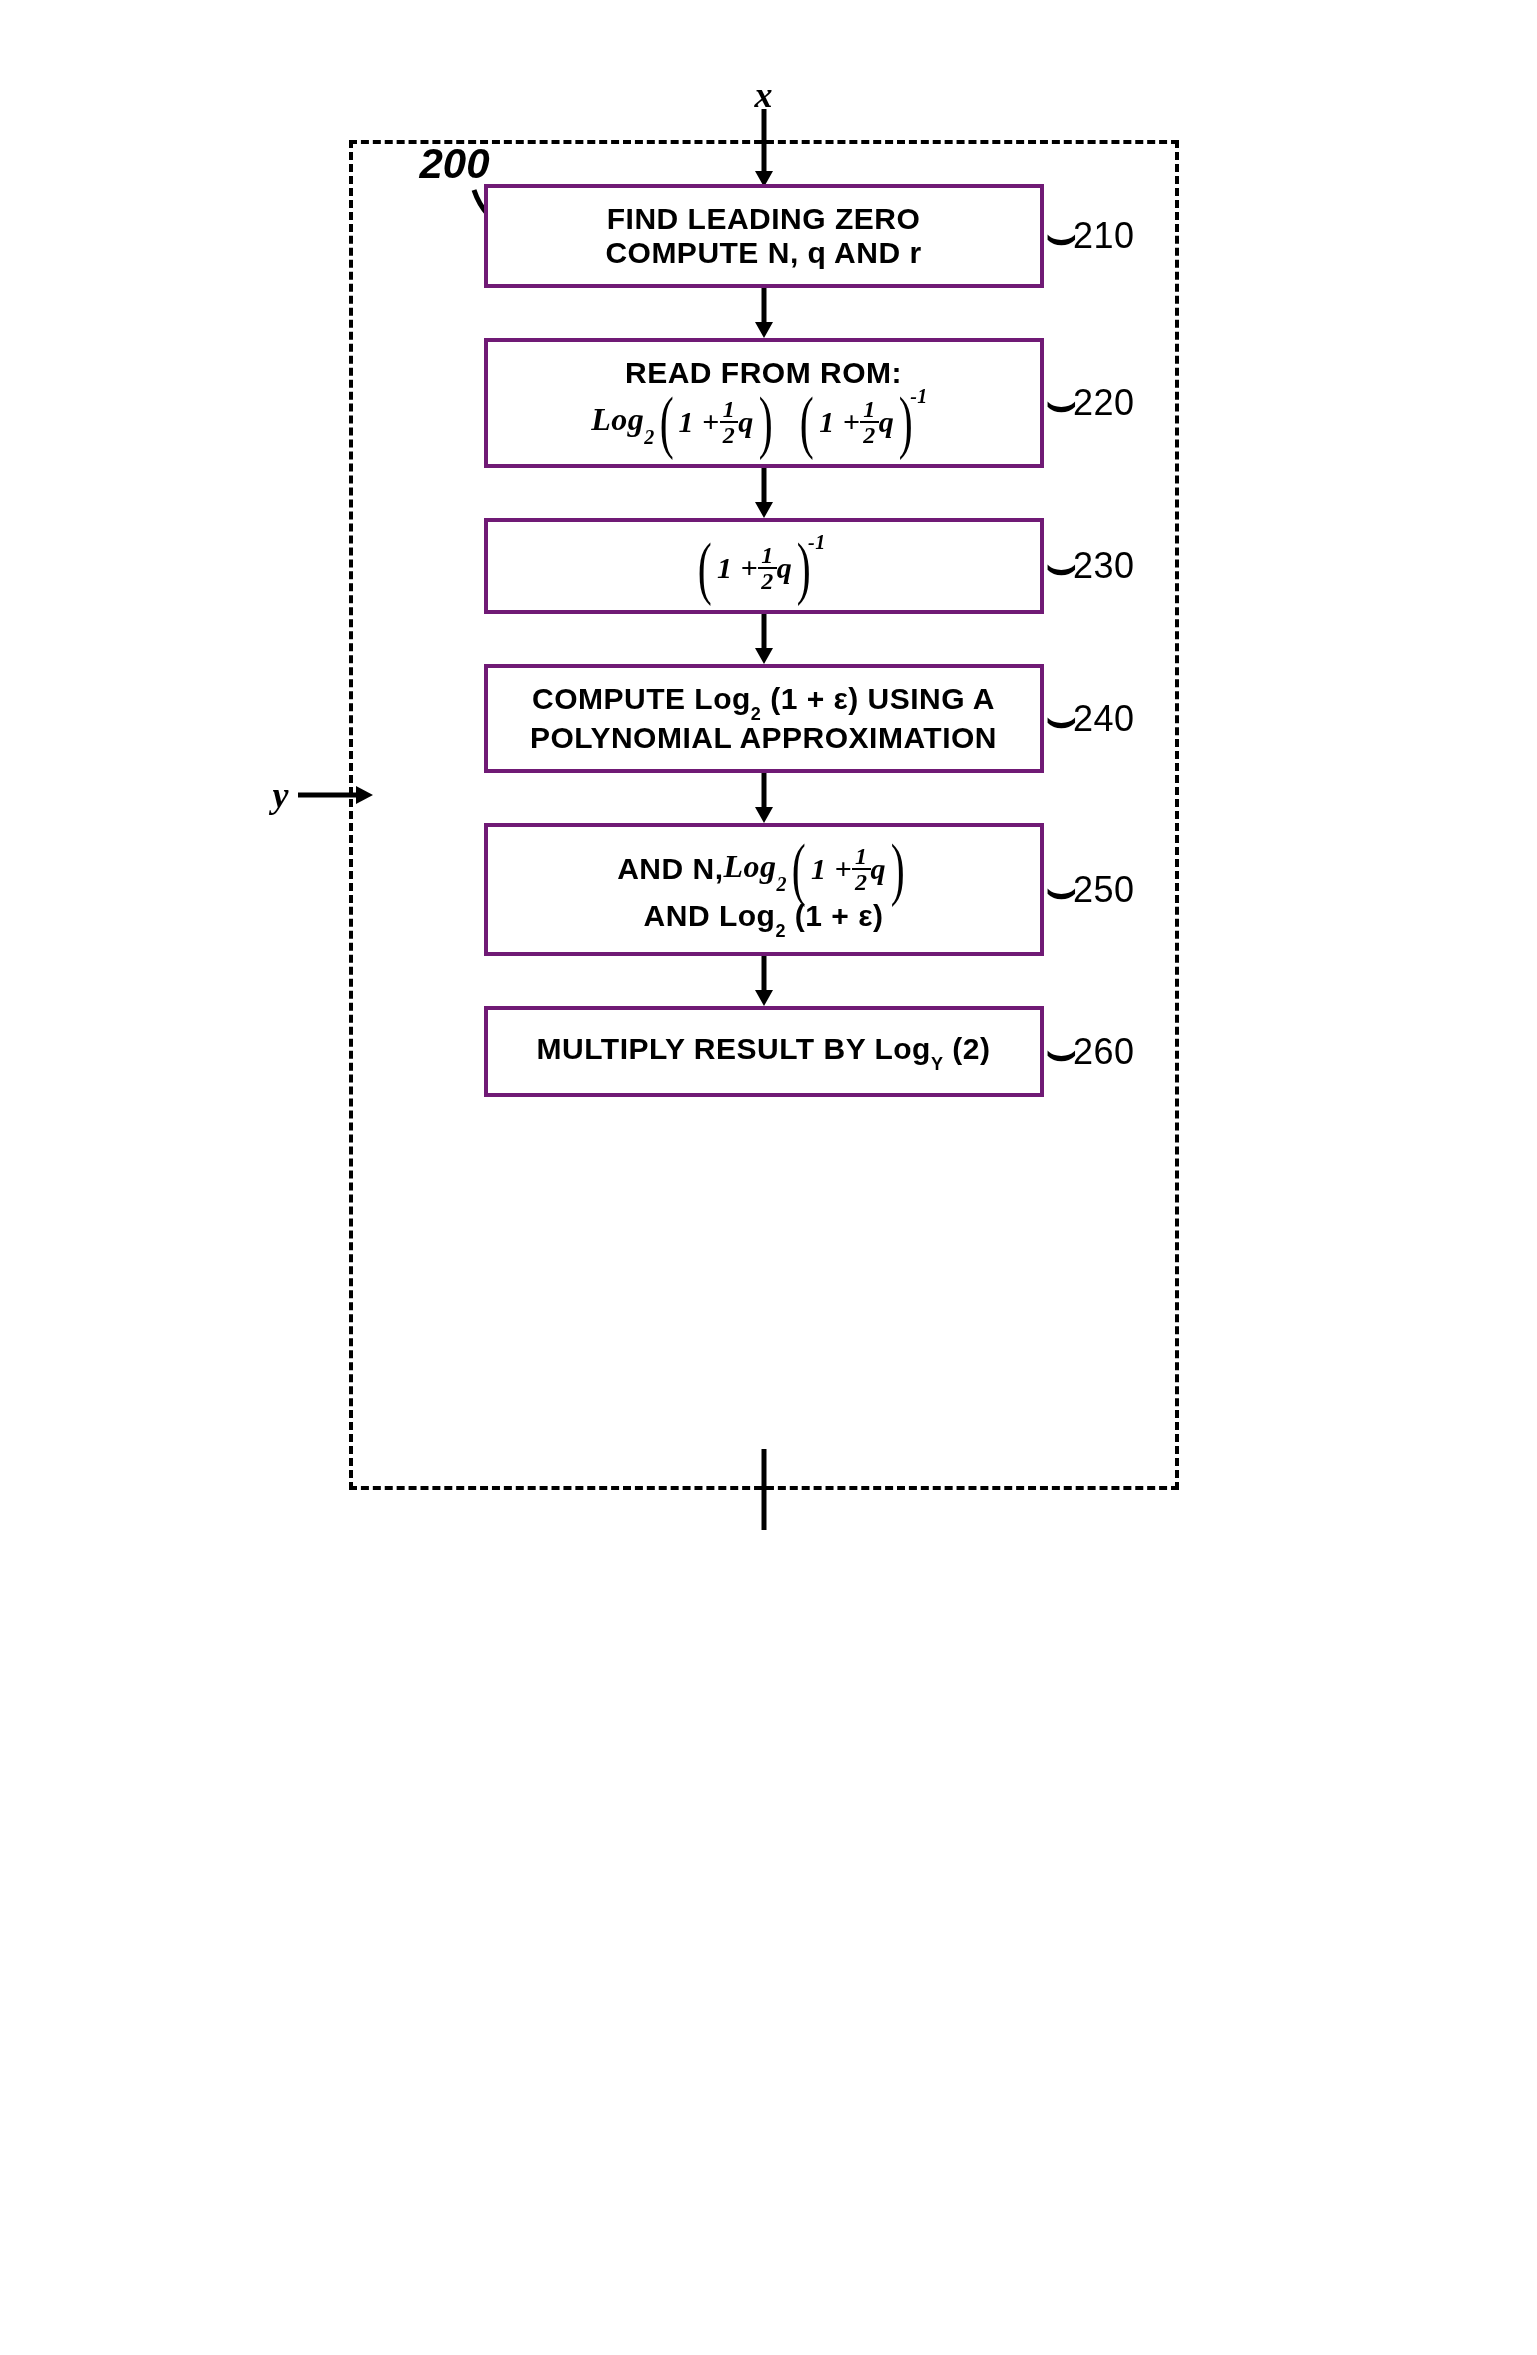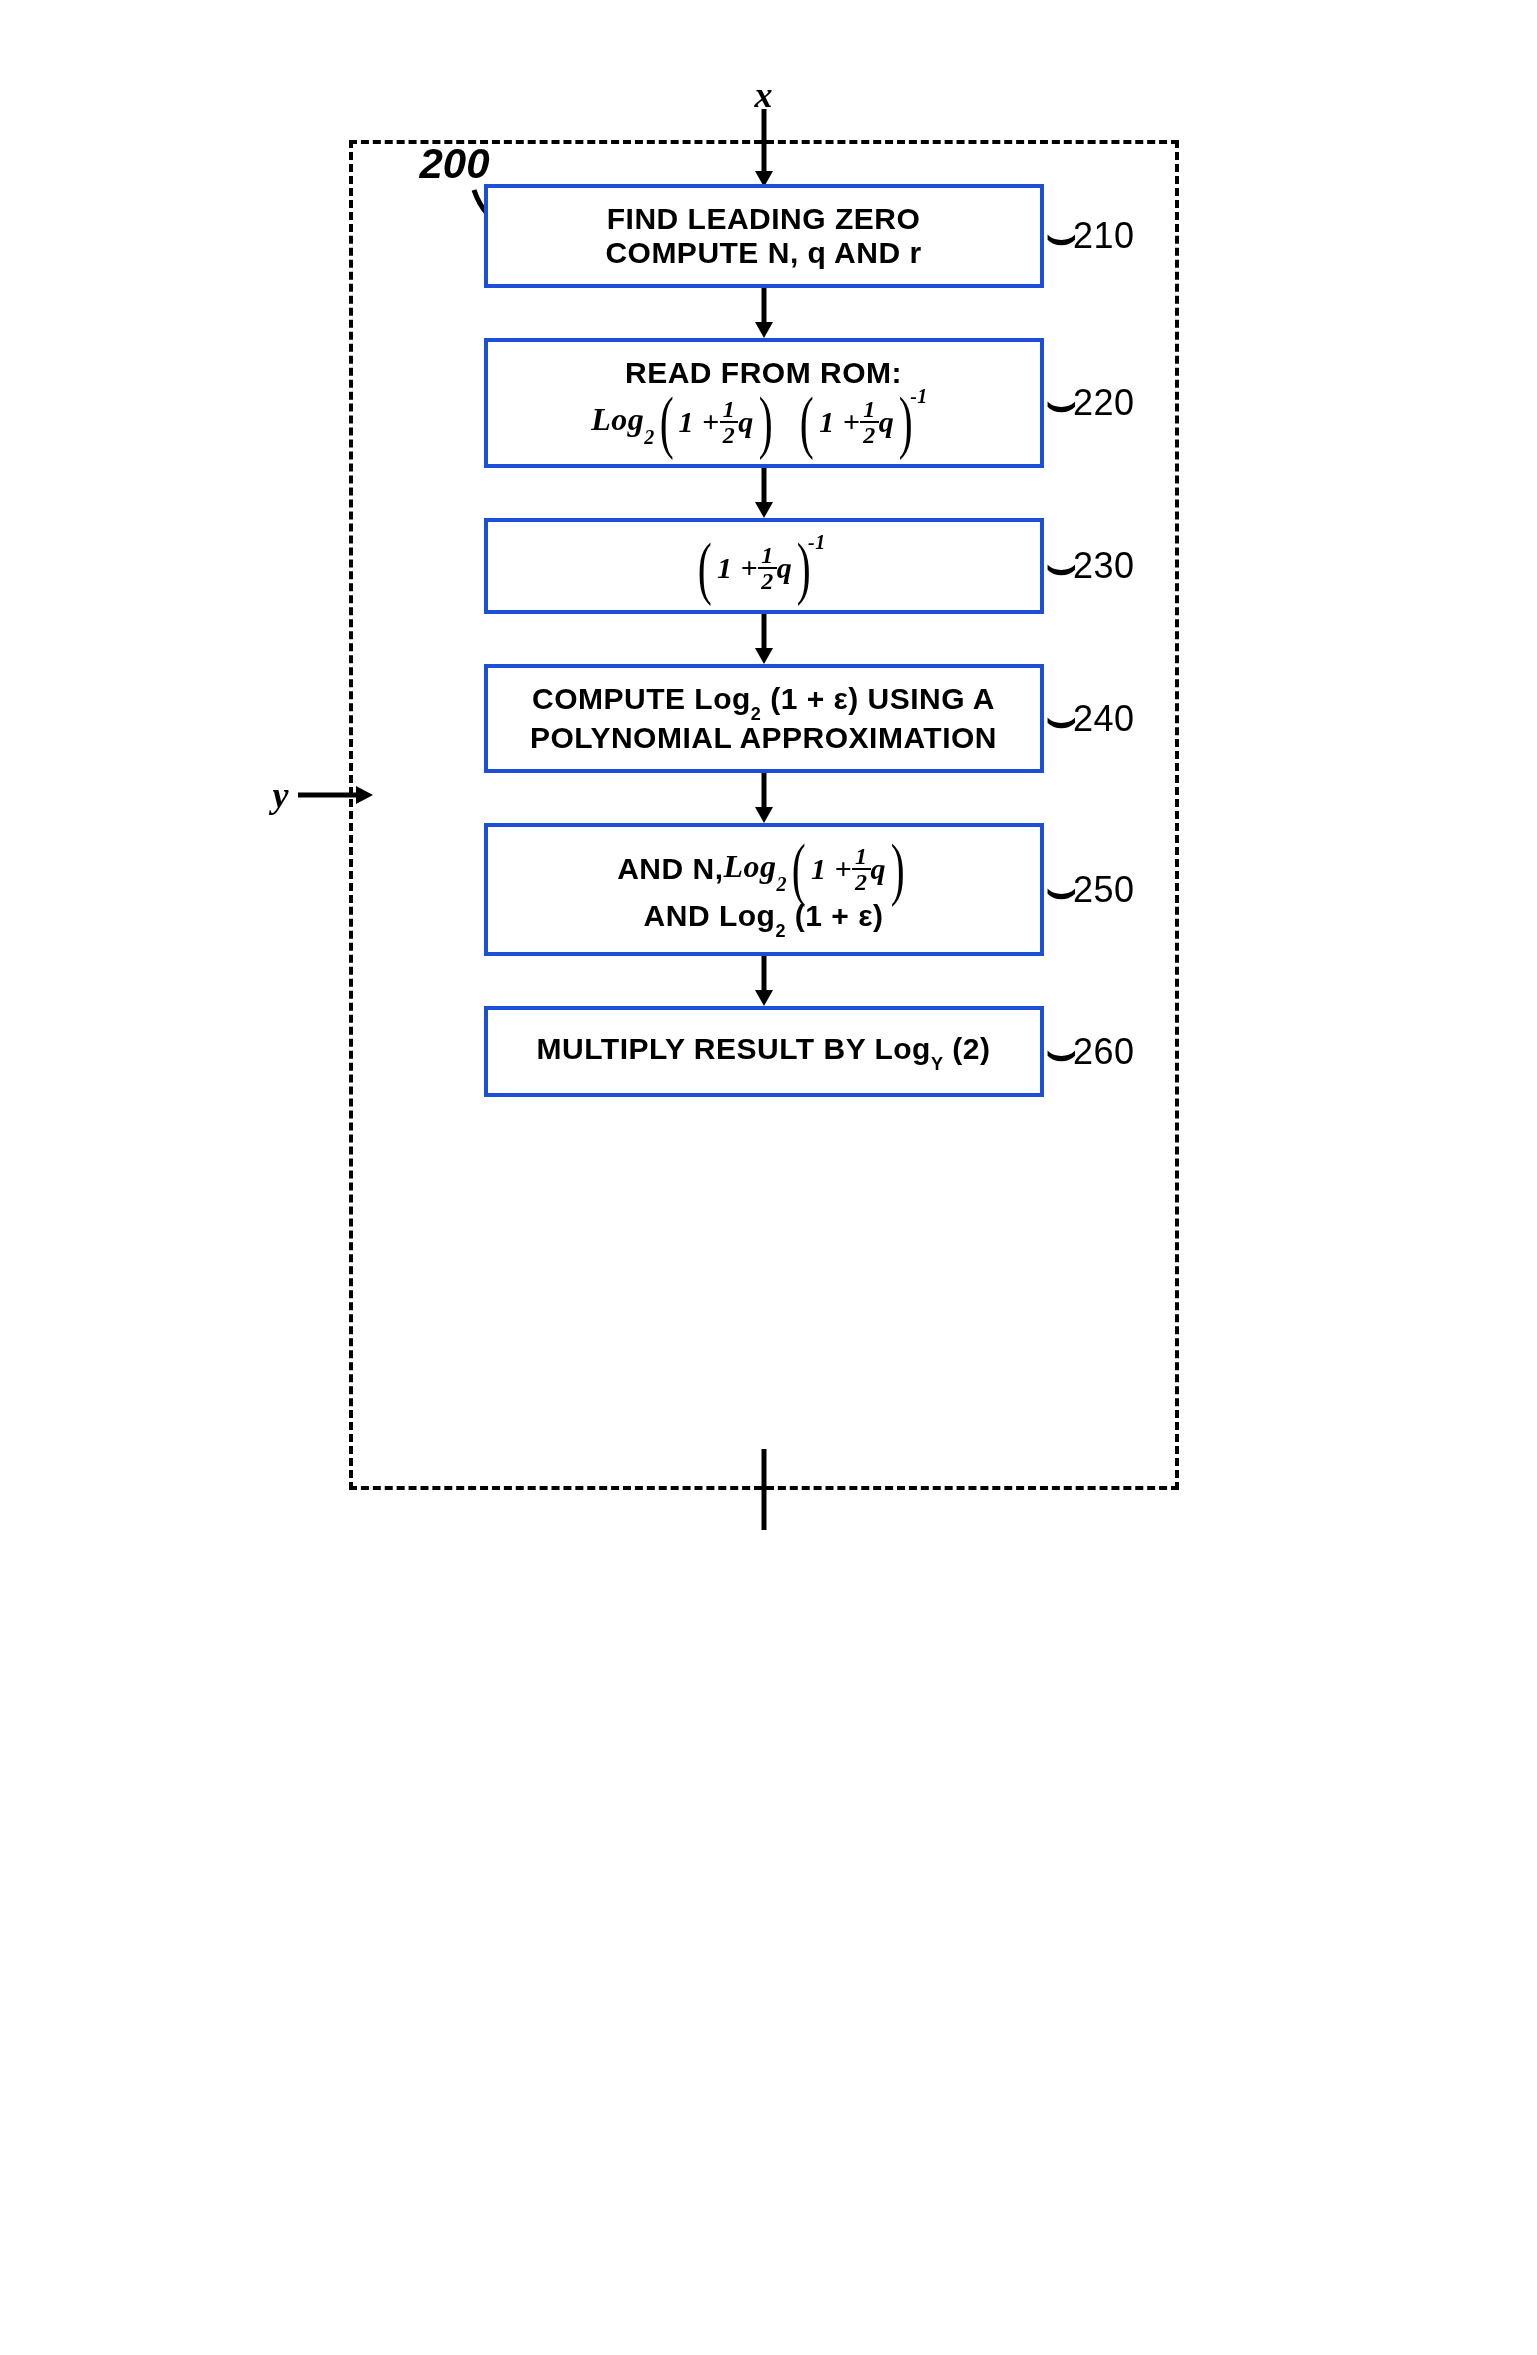--- a/index.html
+++ b/index.html
@@ -78,21 +78,21 @@
   }
   .y-label {
     font-size: 36px;
     font-style: italic;
     font-family: 'Times New Roman', serif;
     font-weight: bold;
     margin-right: 10px;
   }
   .box {
     background: white;
-    border: 4px solid #1d4ed8;
+    border: 4px solid #701a75;
     box-sizing: border-box;
     width: 560px;
     margin: 0 auto;
     padding: 14px 10px;
     text-align: center;
     font-size: 30px;
     font-weight: bold;
     font-family: 'Arial Narrow', Arial, sans-serif;
     letter-spacing: 0.5px;
     position: relative;

